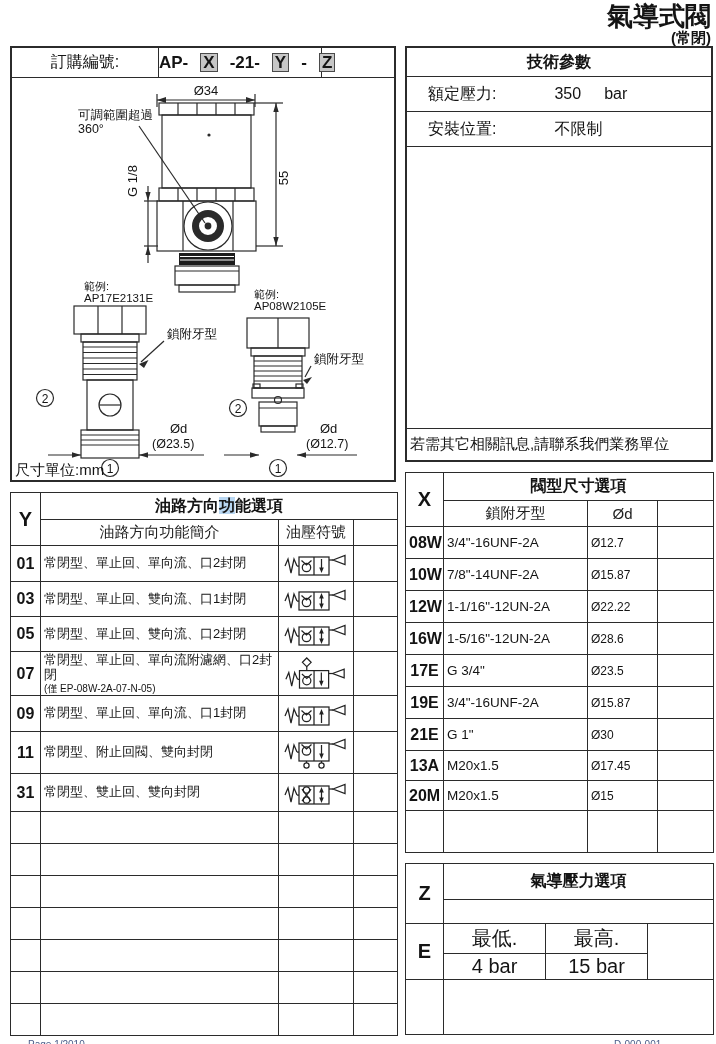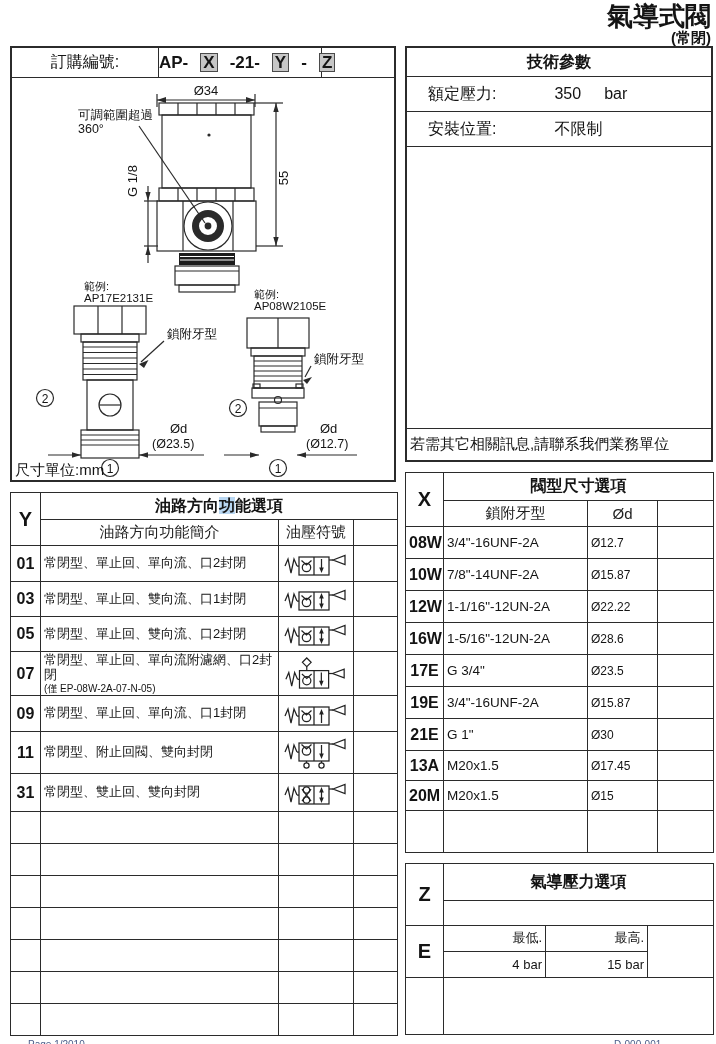--- a/index.html
+++ b/index.html
@@ -40,21 +40,21 @@
   .code-cell{font-weight:bold;font-size:16px;text-align:center;padding:1px 1px;}
   .tbl-title{font-weight:bold;font-size:16px;text-align:center;}
   .tbl-sub{font-size:15px;text-align:center;color:#222;}
   .desc{font-size:13px;line-height:1.15;}
   .desc .l2{display:block;font-size:10px;}
   .sym-cell{text-align:center;padding:0;}
   .thread{font-size:13.5px;}
   .dval{font-size:12px;}
   .hl{background:#b9d7f2;}
 
-  .zmm{font-size:13px;text-align:right;}
+  .zmm{font-size:20px;text-align:center;}
 
   
   svg text{font-family:"Liberation Sans","DejaVu Sans",sans-serif;fill:#141414;}
   .sym{display:block;margin:0 auto;}
 
   .footer-txt{position:absolute;font-size:10px;color:#4a5d8a;white-space:nowrap;}
 </style>
 </head>
 <body>
 

